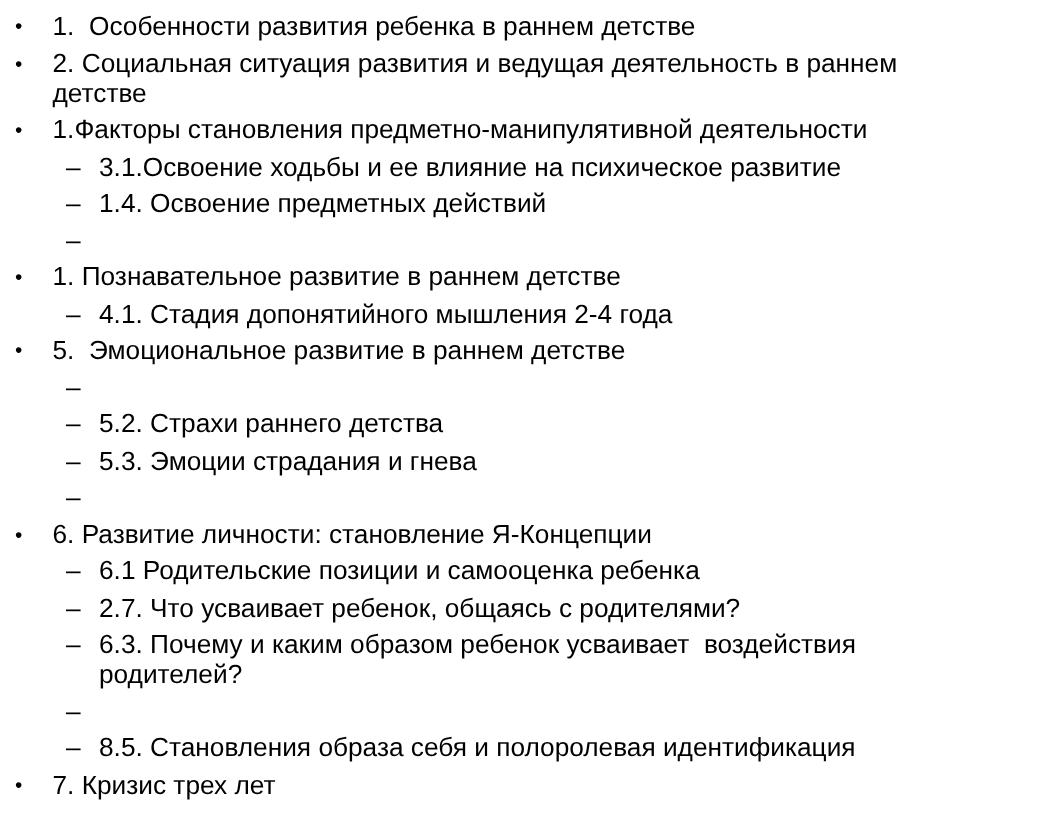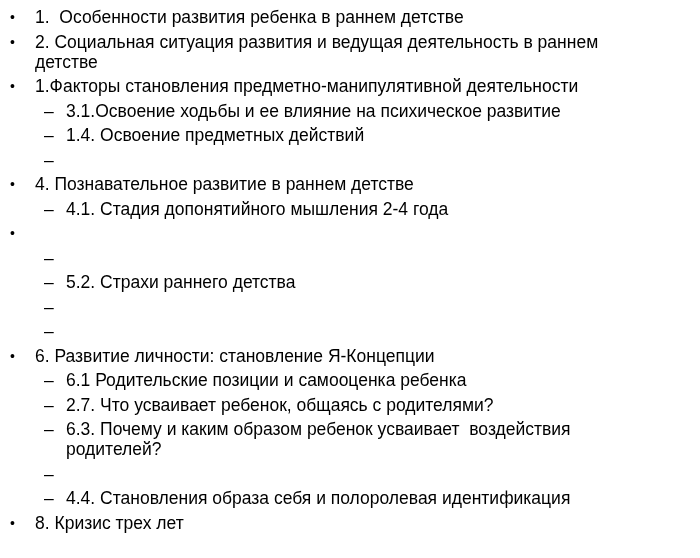--- a/index.html
+++ b/index.html
@@ -78,43 +78,45 @@
     <span class="marker">–</span>
     <span class="text">1.4. Освоение предметных действий</span>
   </div>
 
   <div class="item l2">
     <span class="marker">–</span>
   </div>
 
   <div class="item l1">
     <span class="marker">•</span>
-    <span class="text">4. Познавательное развитие в раннем детстве</span>
+    <span class="text">1. Познавательное развитие в раннем детстве</span>
   </div>
 
   <div class="item l2">
     <span class="marker">–</span>
     <span class="text">4.1. Стадия допонятийного мышления 2-4 года</span>
   </div>
 
   <div class="item l1">
     <span class="marker">•</span>
+    <span class="text">5.  Эмоциональное развитие в раннем детстве</span>
   </div>
 
   <div class="item l2">
     <span class="marker">–</span>
   </div>
 
   <div class="item l2">
     <span class="marker">–</span>
     <span class="text">5.2. Страхи раннего детства</span>
   </div>
 
   <div class="item l2">
     <span class="marker">–</span>
+    <span class="text">5.3. Эмоции страдания и гнева</span>
   </div>
 
   <div class="item l2">
     <span class="marker">–</span>
   </div>
 
   <div class="item l1">
     <span class="marker">•</span>
     <span class="text">6. Развитие личности: становление Я-Концепции</span>
   </div>
@@ -134,21 +136,21 @@
     <span class="text">6.3. Почему и каким образом ребенок усваивает  воздействия
 родителей?</span>
   </div>
 
   <div class="item l2">
     <span class="marker">–</span>
   </div>
 
   <div class="item l2">
     <span class="marker">–</span>
-    <span class="text">4.4. Становления образа себя и полоролевая идентификация</span>
+    <span class="text">8.5. Становления образа себя и полоролевая идентификация</span>
   </div>
 
   <div class="item l1">
     <span class="marker">•</span>
-    <span class="text">8. Кризис трех лет</span>
+    <span class="text">7. Кризис трех лет</span>
   </div>
 
 </div>
 
 </body></html>

